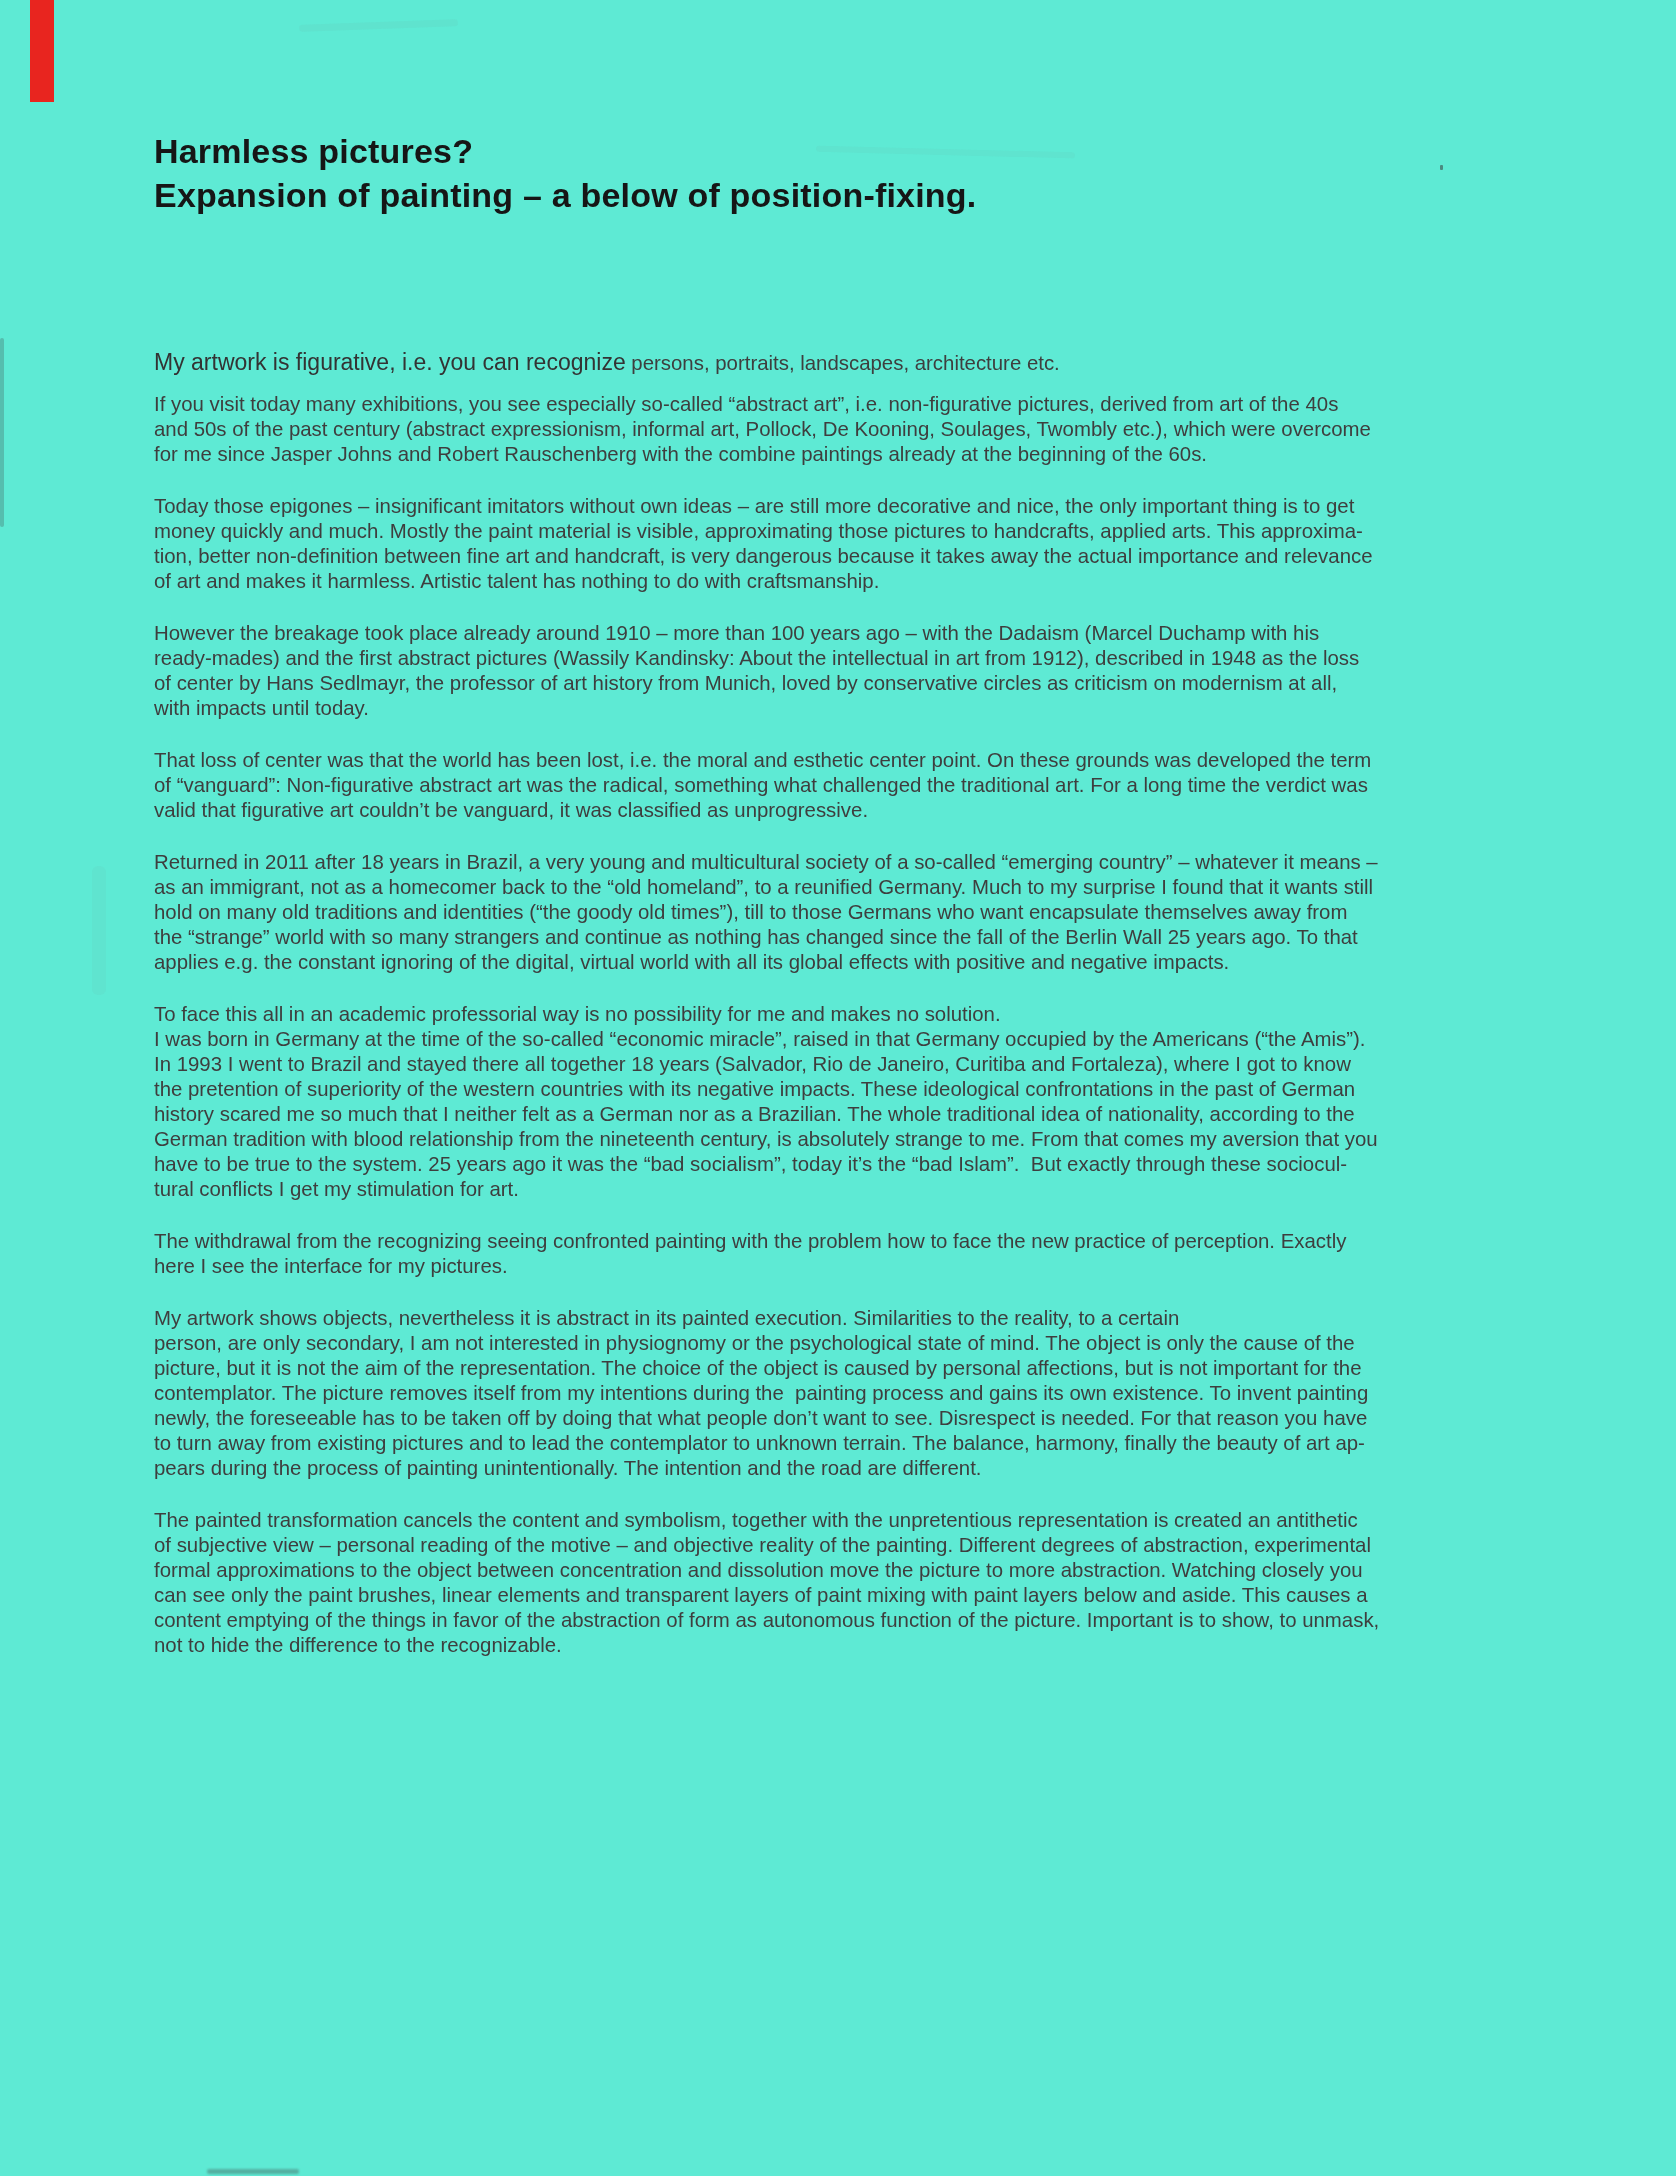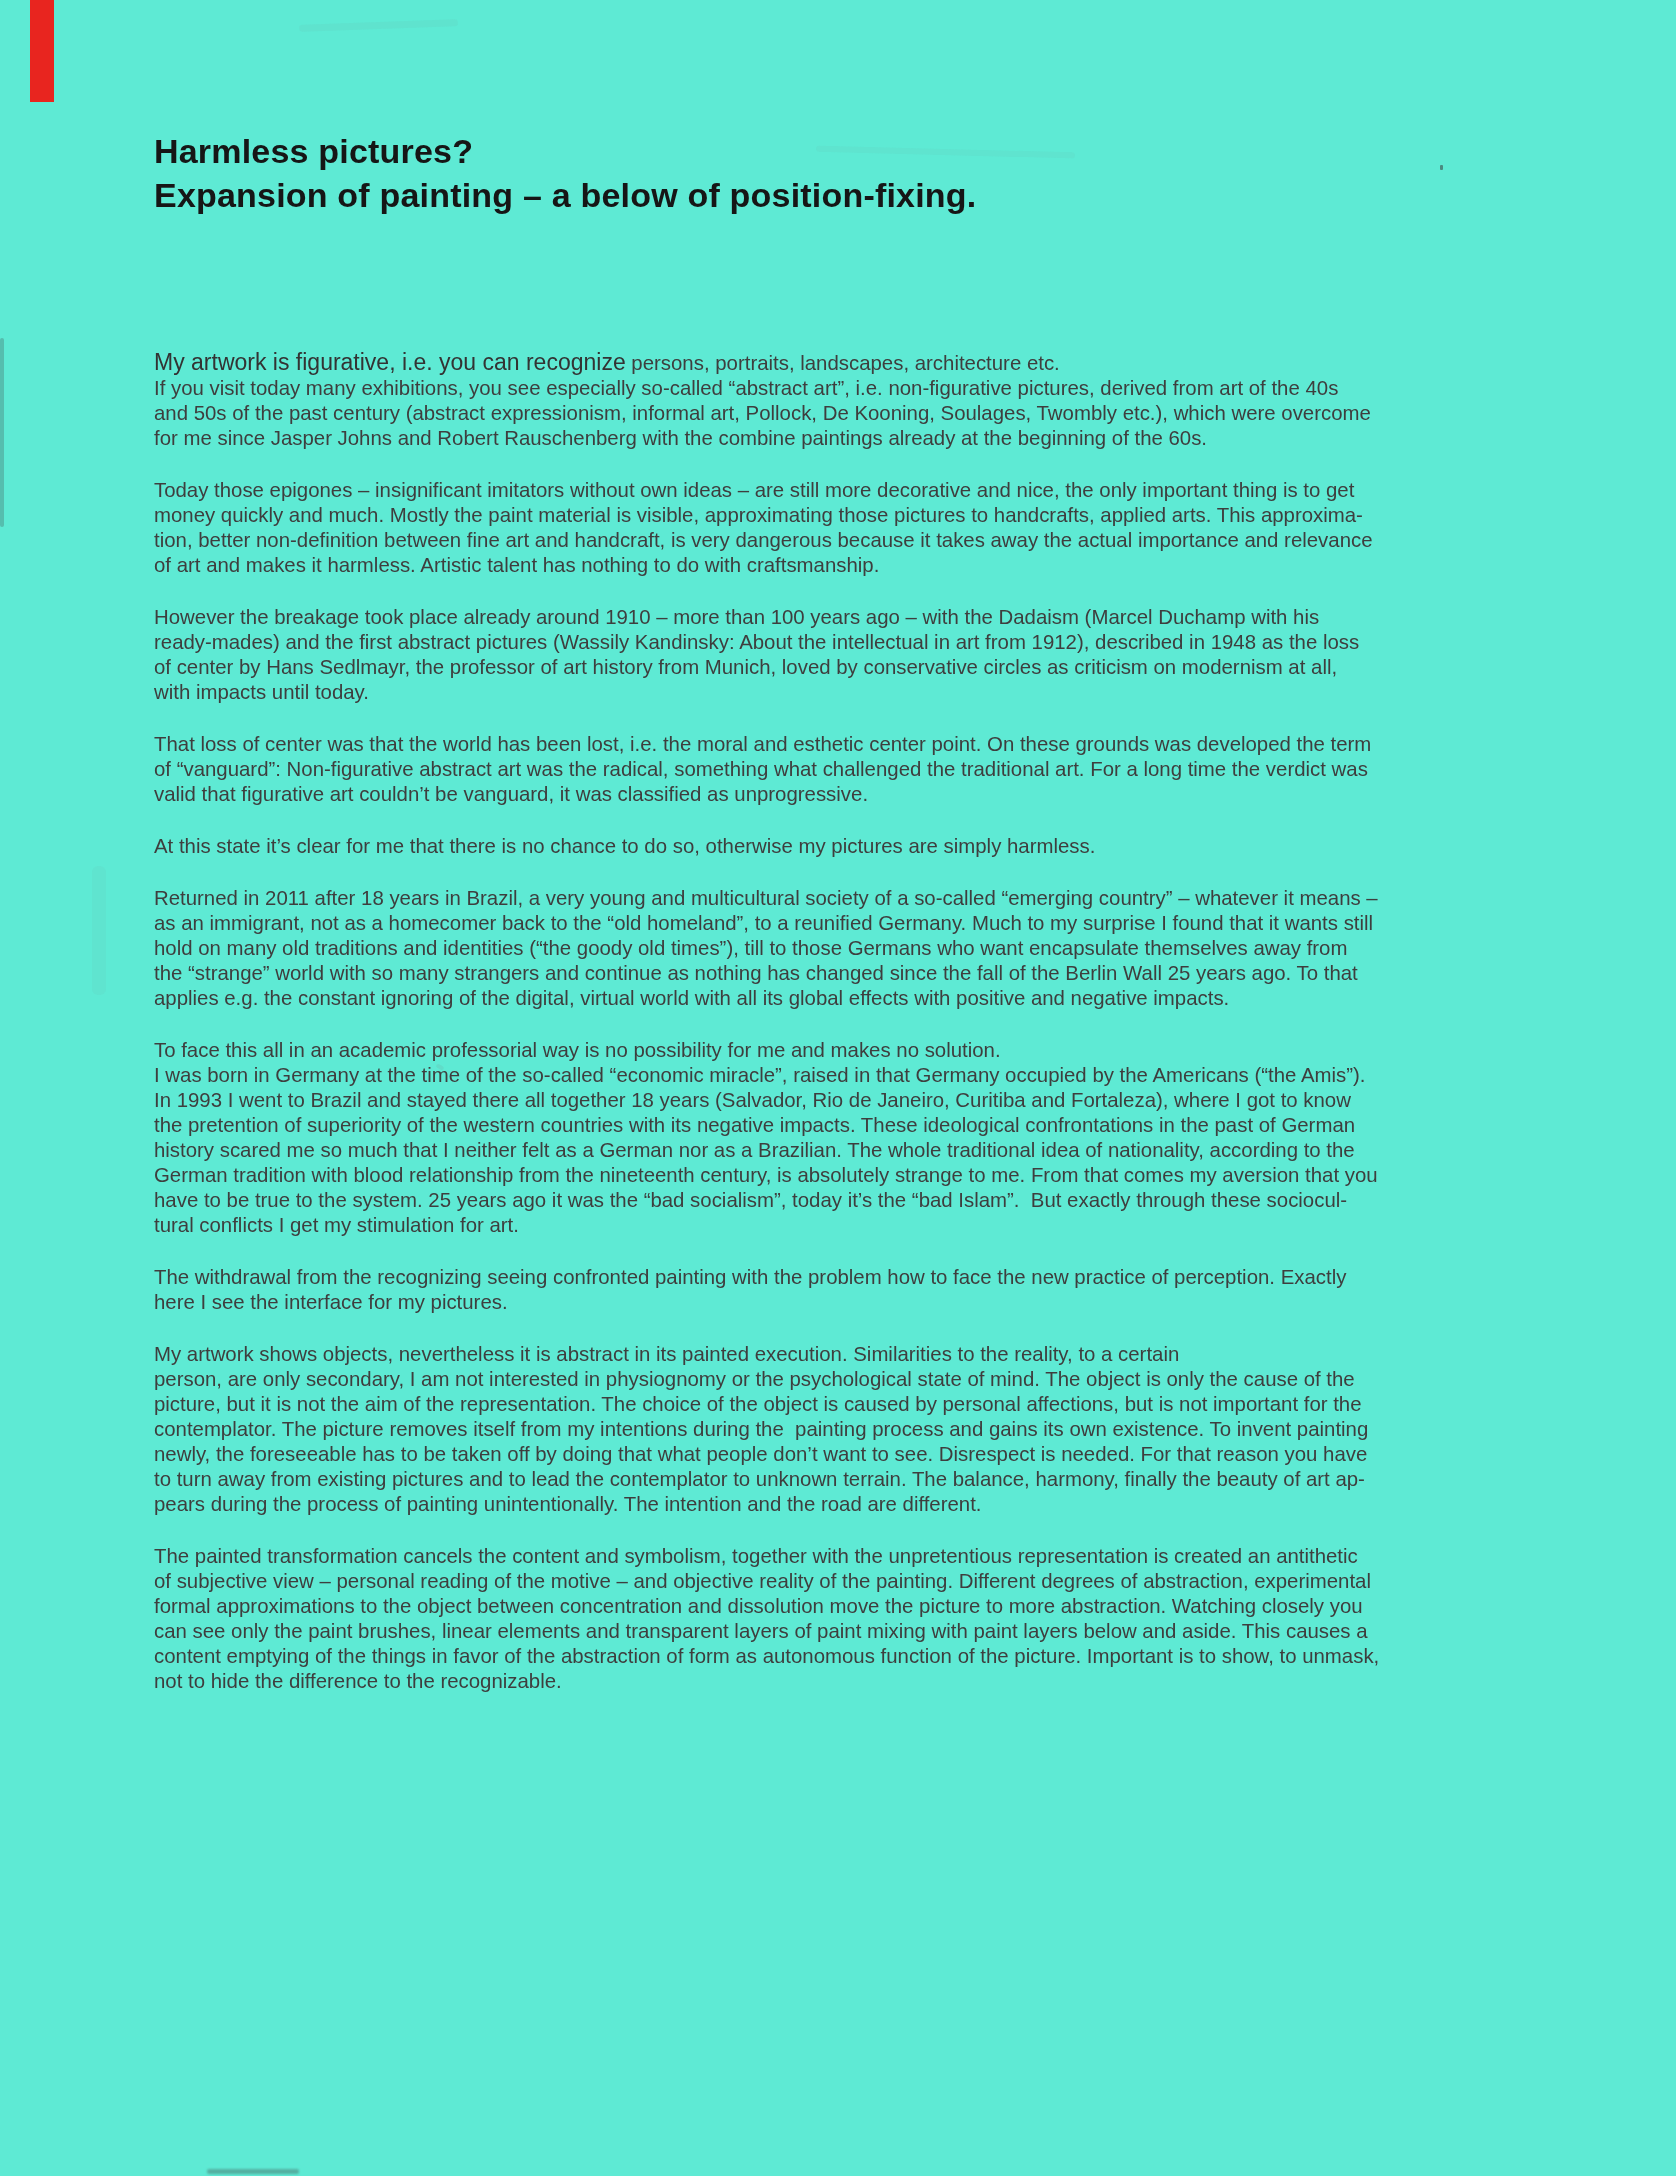--- a/index.html
+++ b/index.html
@@ -26,21 +26,21 @@
     letter-spacing: 0.2px;
   }
   .body-col {
     position: absolute; left: 154px; top: 350px; width: 1413px;
     font-size: 20.4px; color: #3e3e3e; line-height: 25px;
   }
   .para { white-space: pre; margin: 0 0 27px 0; }
   .lead-line { white-space: pre; margin: 0; }
   .lead-big { font-size: 23px; color: #333333; }
   .lead-small { font-size: 20.4px; }
-  .para-first { margin-top: 0; }
+  .para-first { margin-top: 16px; }
   .gap-before { margin-top: 27px; }
   
   .artifact { position: absolute; pointer-events: none; }
   .a-top-streak1 { left: 299px; top: 22px; width: 159px; height: 7px;
     background: rgba(120,120,120,0.06); border-radius: 4px; transform: rotate(-2deg); }
   .a-top-streak2 { left: 816px; top: 149px; width: 259px; height: 6px;
     background: rgba(120,120,120,0.05); border-radius: 4px; transform: rotate(1.5deg); }
   .a-left-line { left: 0px; top: 338px; width: 4px; height: 189px;
     background: rgba(60,60,60,0.25); border-radius: 2px; }
   .a-left-smudge { left: 92px; top: 866px; width: 14px; height: 129px;
@@ -78,21 +78,20 @@
 money quickly and much. Mostly the paint material is visible, approximating those pictures to handcrafts, applied arts. This approxima-
 tion, better non-definition between fine art and handcraft, is very dangerous because it takes away the actual importance and relevance
 of art and makes it harmless. Artistic talent has nothing to do with craftsmanship.</div>
     <div class="para">However the breakage took place already around 1910 – more than 100 years ago – with the Dadaism (Marcel Duchamp with his
 ready-mades) and the first abstract pictures (Wassily Kandinsky: About the intellectual in art from 1912), described in 1948 as the loss
 of center by Hans Sedlmayr, the professor of art history from Munich, loved by conservative circles as criticism on modernism at all,
 with impacts until today.</div>
     <div class="para">That loss of center was that the world has been lost, i.e. the moral and esthetic center point. On these grounds was developed the term
 of “vanguard”: Non-figurative abstract art was the radical, something what challenged the traditional art. For a long time the verdict was
 valid that figurative art couldn’t be vanguard, it was classified as unprogressive.</div>
-    <div class="para">At this state it’s clear for me that there is no chance to do so, otherwise my pictures are simply harmless.</div>
     <div class="para">Returned in 2011 after 18 years in Brazil, a very young and multicultural society of a so-called “emerging country” – whatever it means –
 as an immigrant, not as a homecomer back to the “old homeland”, to a reunified Germany. Much to my surprise I found that it wants still
 hold on many old traditions and identities (“the goody old times”), till to those Germans who want encapsulate themselves away from
 the “strange” world with so many strangers and continue as nothing has changed since the fall of the Berlin Wall 25 years ago. To that
 applies e.g. the constant ignoring of the digital, virtual world with all its global effects with positive and negative impacts.</div>
     <div class="para">To face this all in an academic professorial way is no possibility for me and makes no solution.
 I was born in Germany at the time of the so-called “economic miracle”, raised in that Germany occupied by the Americans (“the Amis”).
 In 1993 I went to Brazil and stayed there all together 18 years (Salvador, Rio de Janeiro, Curitiba and Fortaleza), where I got to know
 the pretention of superiority of the western countries with its negative impacts. These ideological confrontations in the past of German
 history scared me so much that I neither felt as a German nor as a Brazilian. The whole traditional idea of nationality, according to the

